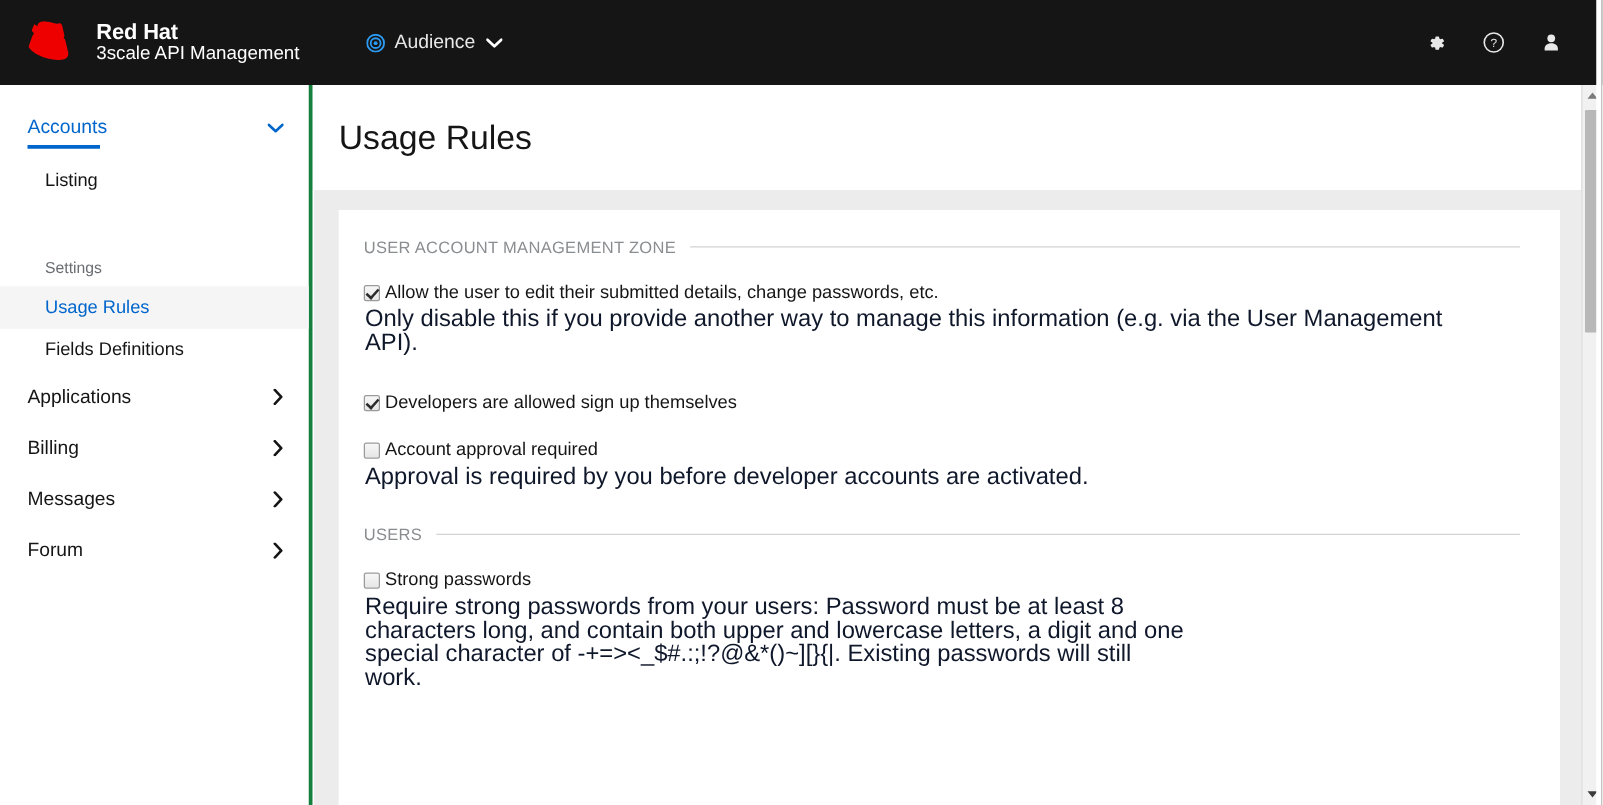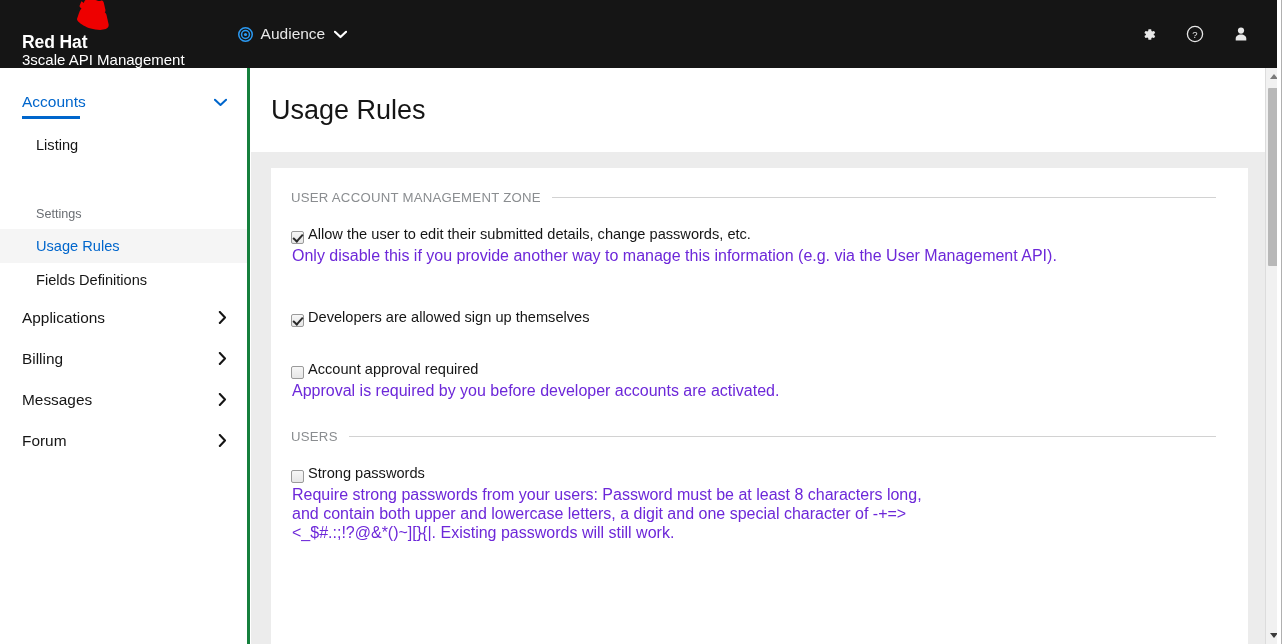--- a/index.html
+++ b/index.html
@@ -15,21 +15,20 @@
   
   .masthead {
     position: absolute; top: 0; left: 0;
     width: 1282px; height: 68px;
     background: #151515;
     display: flex; align-items: center;
   }
   .brand {
     display: flex; align-items: center;
     margin-left: 22px;
-    flex-direction: column;
   }
   .rh-logo { width: 46px; height: 34px; margin-right: 9px; flex: none; }
   .brand-text { display: flex; flex-direction: column; line-height: 1.12; }
   .brand-line1 {
     color: #fff; font-size: 17.5px; font-weight: bold; letter-spacing: -0.1px;
   }
   .brand-line2 { color: #fff; font-size: 15px; font-weight: normal; }
 
   .context-switcher {
     display: flex; align-items: center;
@@ -147,23 +146,22 @@
   .legend-text {
     color: #8a8d90; font-size: 13.2px;
     letter-spacing: 0.25px; white-space: nowrap;
     padding-right: 11px;
   }
   .legend-rule {
     flex: 1; height: 1px; background: #d2d2d2;
   }
 
   .check-row {
-    display: flex; align-items: flex-end;
+    display: flex; align-items: flex-start;
     margin-bottom: 2px;
-    margin-top: 14px;
   }
   .cbox {
     width: 13px; height: 13px; flex: none;
     margin-top: 3px; margin-right: 4px;
     border: 1px solid #9a9a9a;
     border-radius: 2px;
     background: linear-gradient(180deg,#f7f7f7 0%, #e6e6e6 100%);
     position: relative;
     cursor: pointer;
   }
@@ -174,21 +172,21 @@
     width: 4px; height: 8px;
     border: solid #2b2b2b;
     border-width: 0 2px 2px 0;
     transform: rotate(42deg);
   }
   .check-label {
     font-size: 14.6px; color: #151515; line-height: 19px;
     cursor: pointer;
   }
   .hint {
-    color: #6d28d9; font-size: 16px;
+    color: #0f172a; font-size: 19px;
     line-height: 19px;
     margin: 1px 0 0 1px;
     max-width: 900px;
   }
   .sect-gap { height: 29px; }
   .sub-gap { height: 17px; }
   .users-hint { max-width: 660px; }
 
   
   .scrollbar {

